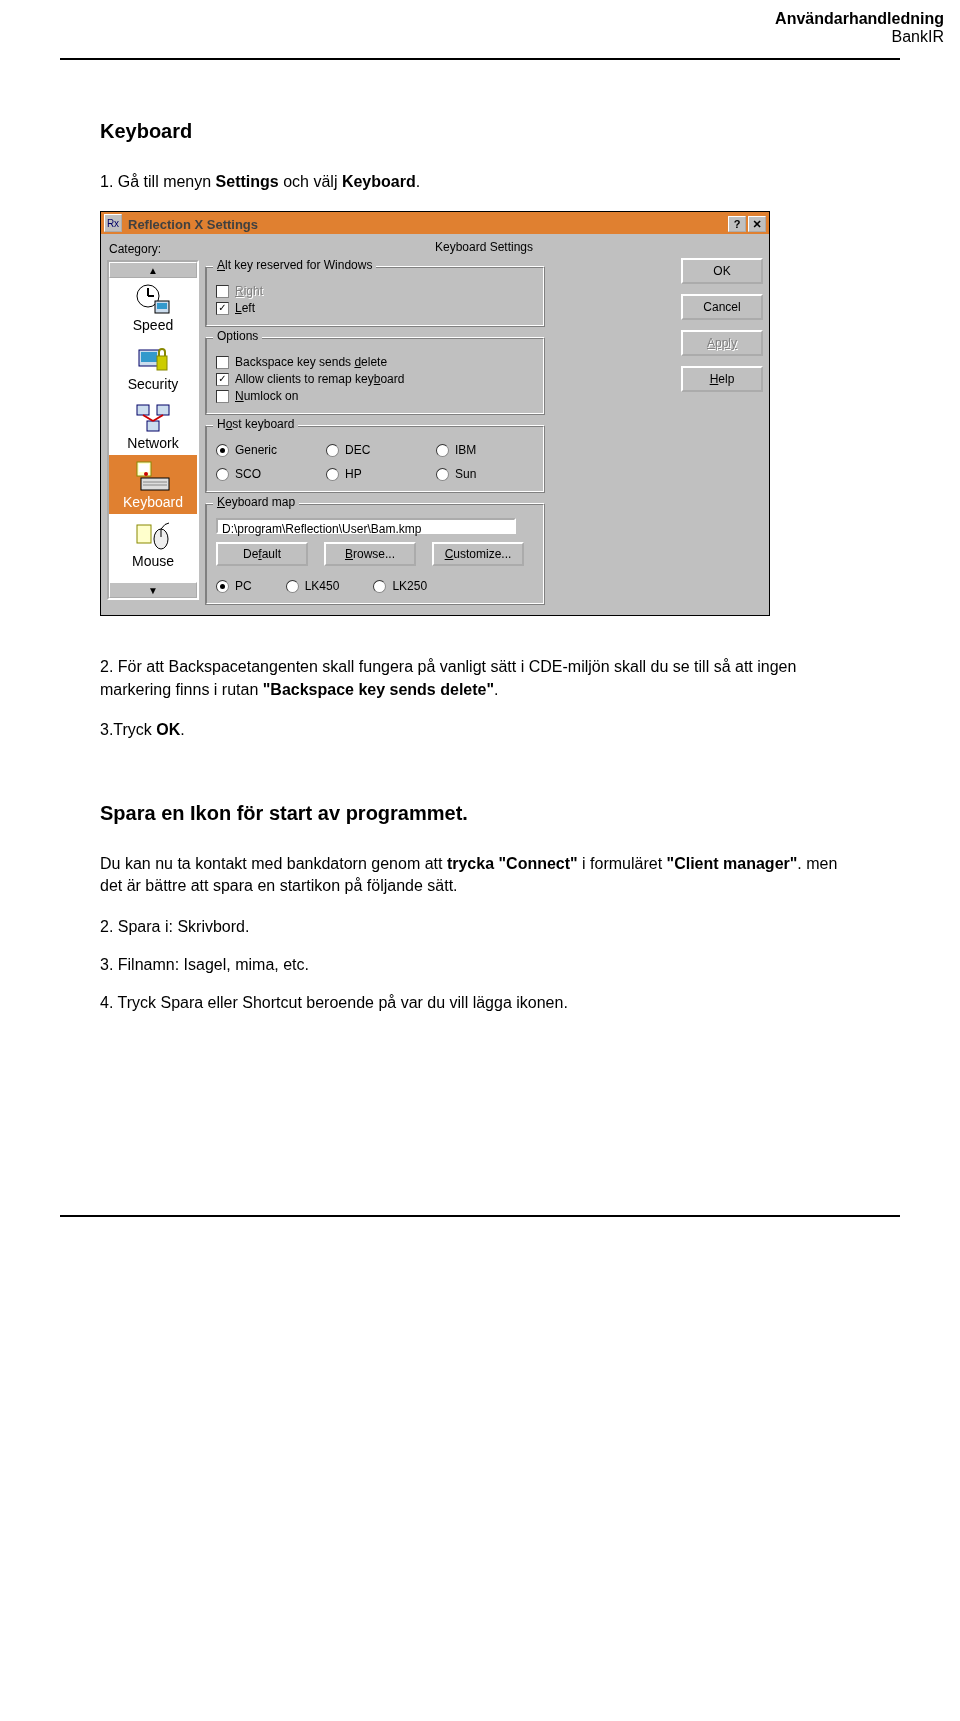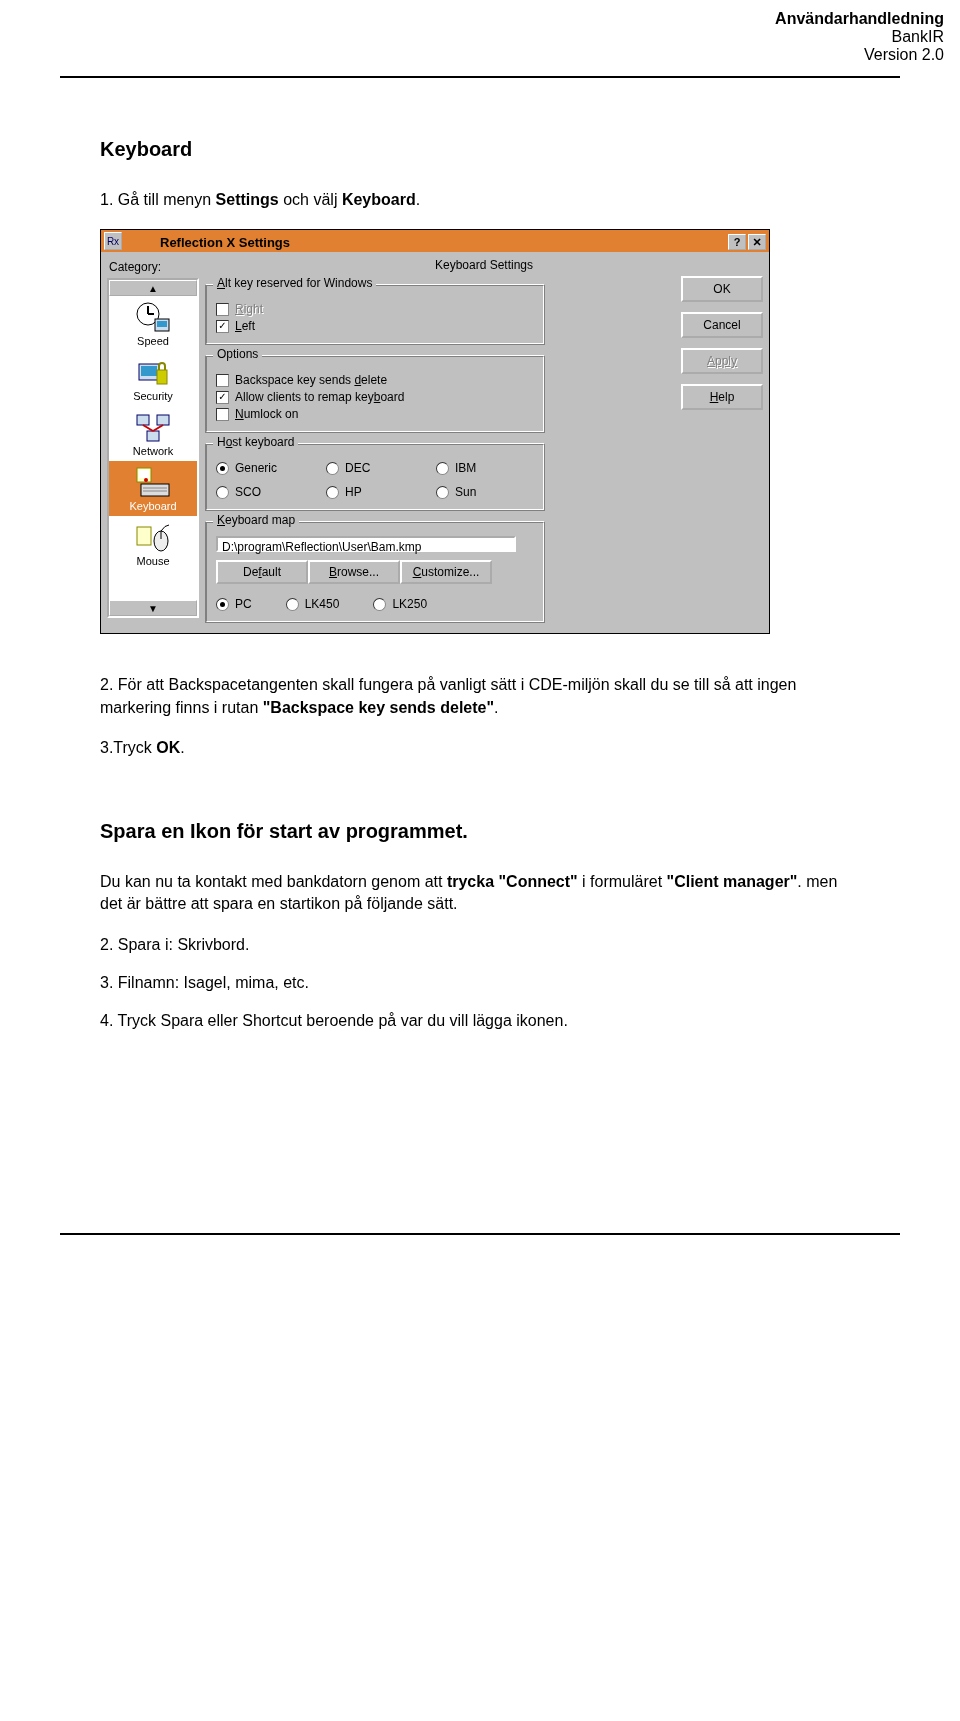--- a/index.html
+++ b/index.html
@@ -39,21 +39,21 @@
     align-items: flex-end;
   }
   .titlebar .sys-icon {
     width: 18px; height: 18px;
     background: #c0c0c0;
     border: 1px outset #fff;
     margin-right: 4px;
     display: inline-flex; align-items:center; justify-content:center;
     font-size:10px; color:#006;
   }
-  .titlebar .title-text { color: #000000; font-weight: bold; flex: 1; font-size: 13px; padding-left:2px;margin-left:32px; }
+  .titlebar .title-text { color: #404040; font-weight: bold; flex: 1; font-size: 13px; padding-left:2px; }
   .titlebar .tbtn {
     width: 18px; height: 16px;
     background: #c0c0c0;
     border: 1px outset #fff;
     margin-left: 2px;
     font-size: 11px; font-weight:bold;
     display:inline-flex; align-items:center; justify-content:center;
     color:#000;
   }
   .dialog-body {
@@ -75,21 +75,21 @@
     height: 16px;
     background:#c0c0c0;
     border:1px outset #fff;
     display:flex; align-items:center; justify-content:center;
     font-size:10px;
   }
   .sb-items { flex:1; overflow:hidden; }
   .sb-item {
     text-align:center;
     padding: 2px 0 4px 0;
-    font-size:11px;
+    font-size:14px;
   }
   .sb-item.selected { background:#e08030; color:#fff; }
   .sb-icon {
     width: 38px; height: 34px;
     margin: 2px auto 1px auto;
     display:flex; align-items:center; justify-content:center;
   }
   .sb-icon svg { width:36px; height:32px; }
 
   .main-area { flex:1; position:relative; }
@@ -129,21 +129,21 @@
   .ul { text-decoration: underline; }
 
   .host-grid { display:grid; grid-template-columns: repeat(3, 110px); row-gap:4px; }
 
   .kmap-input {
     width: 300px; height:16px;
     border: 2px inset #fff; background:#fff;
     padding: 2px 4px; font-size:12px;
     display:block; margin-bottom:8px;
   }
-  .kmap-btns { display:flex; margin:4px 0 10px 0; }
+  .kmap-btns { display:flex; gap:16px; margin:4px 0 10px 0; }
   .btn3d {
     background:#c0c0c0;
     border:2px outset #fff;
     padding:3px 0;
     width:92px;
     text-align:center;
     font-size:12px;
   }
   .btn3d .ul { text-decoration:underline; }
   .kmap-radios { display:flex; gap:14px; }
@@ -168,21 +168,20 @@
   }
   .footer-line { border:none; border-top:2px solid #000; }
   .footer-row { display:flex; justify-content:space-between; padding:6px 40px 0 40px; font-size:16px; }
 </style>
 </head>
 <body>
 
 <div class="page-header">
   <div class="title-bold">Användarhandledning</div>
   <div>BankIR</div>
-  <div>Version 2.0</div>
 </div>
 <hr class="hr">
 
 <div class="content">
 
   <div class="h2">Keyboard</div>
   <div class="para">
     <span>1. Gå till menyn </span><span class="bold">Settings</span><span> och välj </span><span class="bold">Keyboard</span><span>.</span>
   </div>
 

